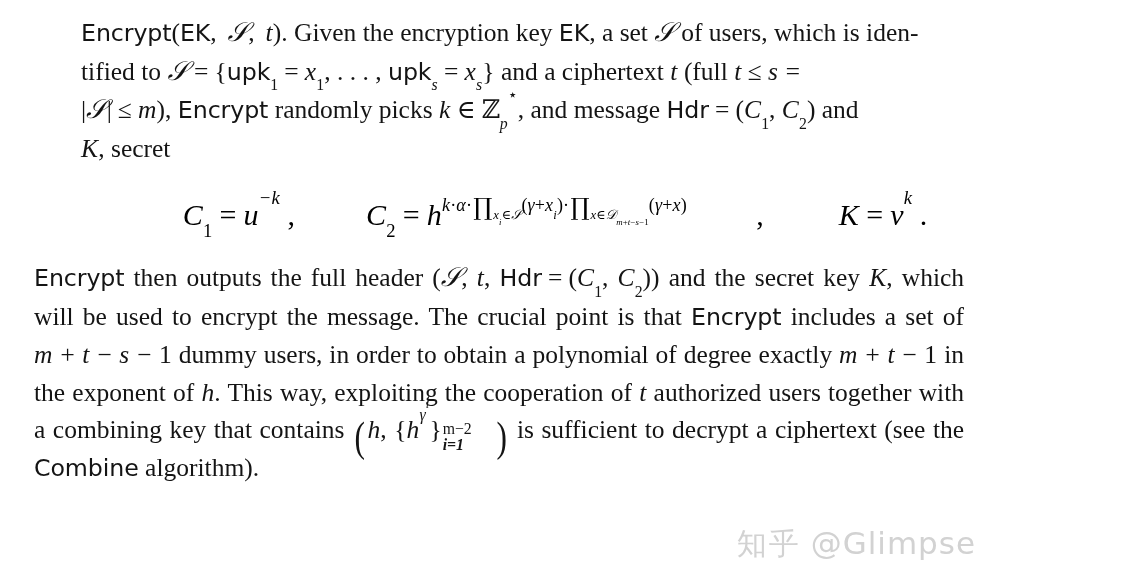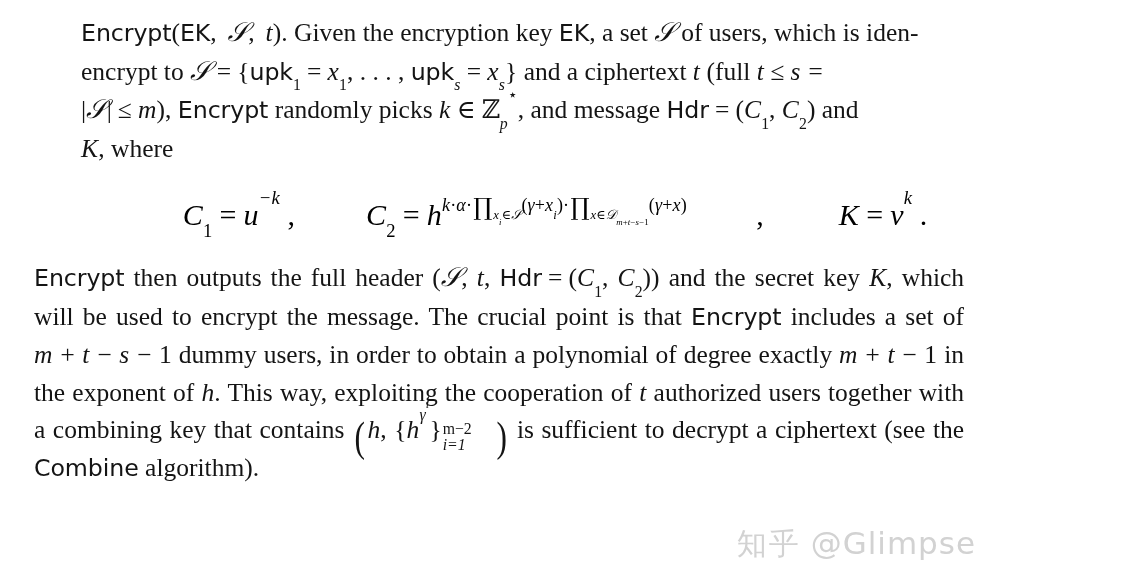--- a/index.html
+++ b/index.html
@@ -131,20 +131,21 @@
     left: .06em;
     top: -0.62em;
     font-size: 0.62em;
   }
   .stack .dn {
     position: absolute;
     left: .06em;
     top: 0.42em;
     font-size: 0.62em;
     font-style: italic;
+    font-weight: bold;
   }
 
   
   .watermark {
     position: absolute;
     right: 24px;
     bottom: 16px;
     font-size: 31px;
     color: #d2d2d2;
     font-family: "DejaVu Sans", "Liberation Sans", sans-serif;
@@ -162,36 +163,36 @@
 
 <div class="page">
 
   <div class="para p1 hang">
     <span class="sf">Encrypt</span><span class="mr">(<span class="sf">EK</span><span class="comma-sp">,</span>&nbsp;<span class="cal">𝒮</span><span class="comma-sp">,</span>&nbsp;<span class="mi">t</span>).</span>
     <span>Given the encryption key</span>
     <span class="sf">EK</span><span>, a set</span>
     <span class="cal">𝒮</span>
     <span>of users, which is iden-</span><br>
 
-    <span>encrypt to</span>
+    <span>tified to</span>
     <span class="cal">𝒮</span><span class="op">=</span><span class="mr">{<span class="sf">upk</span><sub>1</sub><span class="op">=</span><span class="mi">x</span><sub>1</sub>, . . . ,&nbsp;<span class="sf">upk</span><sub class="mi">s</sub><span class="op">=</span><span class="mi">x</span><sub class="mi">s</sub>}</span>
     <span>and a ciphertext</span>
     <span class="mi">t</span>
     <span>(full</span>
     <span class="mi">t<span class="op">≤</span>s<span class="op">=</span></span><br>
 
     <span class="mr">|<span class="cal">𝒮</span>|<span class="op">≤</span><span class="mi">m</span>),</span>
     <span class="sf">Encrypt</span>
     <span>randomly picks</span>
     <span class="mr"><span class="mi">k</span><span class="op">∈</span><span class="bb">ℤ</span><sub class="mi">p</sub><sup>⋆</sup>,</span>
     <span>and message</span>
     <span class="sf">Hdr</span><span class="op">=</span><span class="mr">(<span class="mi">C</span><sub>1</sub>,&nbsp;<span class="mi">C</span><sub>2</sub>)</span>
     <span>and</span><br>
 
-    <span class="mi">K</span><span>, where</span>
+    <span class="mi">K</span><span>, secret</span>
   </div>
 
   <div class="display-eq">
     <span class="eq-part"><span class="mi">C</span><sub>1</sub><span class="op">=</span><span class="mi">u</span><sup class="mi">−k</sup></span>
     <span class="mr">,</span>
     <span class="eq-gap-1"></span>
 
     <span class="eq-part"><span class="mi">C</span><sub>2</sub><span class="op">=</span><span class="mi">h</span><span class="bigexp"><span class="mi">k</span>·<span class="mi">α</span>·<span class="prodsym">∏</span><sub><span class="mi">x</span><sub class="mi">i</sub>∈<span class="cal">𝒮</span></sub><span class="mr">(<span class="mi">γ</span>+<span class="mi">x</span><sub class="mi">i</sub>)</span>·<span class="prodsym">∏</span><sub><span class="mi">x</span>∈<span class="cal">𝒟</span><sub><span class="mi">m</span>+<span class="mi">t</span>−<span class="mi">s</span>−1</sub></sub><span class="mr">(<span class="mi">γ</span>+<span class="mi">x</span>)</span></span></span>
     <span class="eq-gap-2"></span><span class="mr">,</span>
     <span class="eq-gap-3"></span>

